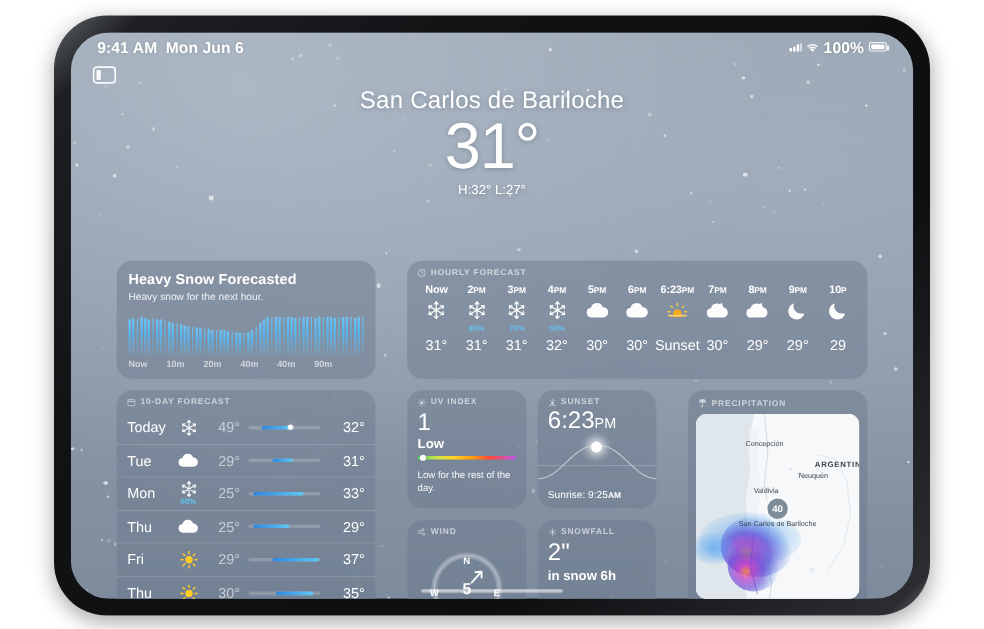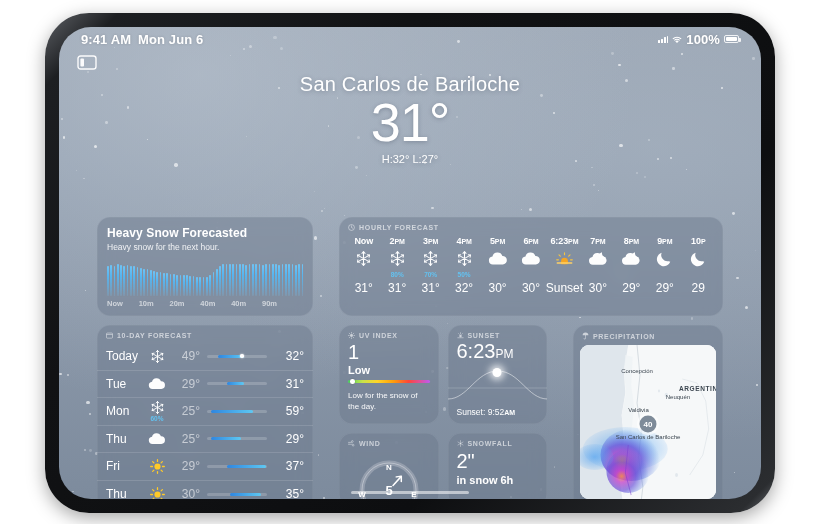--- a/index.html
+++ b/index.html
@@ -632,21 +632,21 @@
                       </g>
                     </svg>
                     <span class="dp">60%</span>
                   </div>
                   <div class="dlo">25°</div>
                   <div class="trackwrap">
                     <div class="track">
                       <i style="left:6%;right:24%"></i>
                     </div>
                   </div>
-                  <div class="dhi">59°</div>
+                  <div class="dhi">33°</div>
                 </div>
                 <div class="dayrow">
                   <div class="dn">Thu</div>
                   <div class="di">
                     <svg width="18" height="15" viewBox="0 0 22 16">
                       <path d="M5.4 14.6a4.4 4.4 0 0 1-.5-8.77 5.7 5.7 0 0 1 10.9-.6 3.95 3.95 0 0 1 .5 9.37z" fill="rgba(255,255,255,.98)"></path>
                     </svg>
                   </div>
                   <div class="dlo">25°</div>
                   <div class="trackwrap">
@@ -706,41 +706,41 @@
                         <path d="M5 .4v1.3M5 8.3v1.3M.4 5h1.3M8.3 5h1.3M1.8 1.8l.9.9M7.3 7.3l.9.9M8.2 1.8l-.9.9M2.7 7.3l-.9.9"></path>
                       </g>
                     </svg>
                   <span>UV INDEX</span>
                 </div>
                 <div class="big">1</div>
                 <div class="sub">Low</div>
                 <div class="uvbar">
                     <u></u>
                   </div>
-                <div class="uvnote">Low for the snow of the day.</div>
+                <div class="uvnote">Low for the rest of the day.</div>
               </div>
 
               <div class="card sc">
                 <div class="card-hd">
                   <svg width="7" height="7" viewBox="0 0 10 10">
                       <circle cx="5" cy="5.6" r="1.8" fill="rgba(255,255,255,.62)"></circle>
                       <path d="M1.2 8.2h7.6" stroke="rgba(255,255,255,.62)" stroke-width="1" stroke-linecap="round"></path>
                       <path d="M5 1v1.6M2.3 2.3l1 1M7.7 2.3l-1 1" stroke="rgba(255,255,255,.62)" stroke-width=".9" stroke-linecap="round"></path>
                     </svg>
                   <span>SUNSET</span>
                 </div>
                 <div class="sunsetbig"><span>6:23</span><small>PM</small></div>
                 <div class="sunarc">
                   <svg width="100%" height="40" viewBox="0 0 100 40" preserveAspectRatio="none">
                     <path d="M0 36 C20 36 28 8 50 8 C72 8 80 36 100 36" fill="none" stroke="rgba(255,255,255,.55)" stroke-width=".9"></path>
                     <line x1="0" y1="25" x2="100" y2="25" stroke="rgba(255,255,255,.3)" stroke-width=".6"></line>
                   </svg>
                   <div style="position:absolute;left:50%;top:5px;transform:translate(-50%,0);width:9px;height:9px;border-radius:50%;background:#fff;box-shadow:0 0 7px 3px rgba(255,255,255,.8);"></div>
                 </div>
-                <div class="sunrise"><span>Sunset:</span> <span>9:52</span><small>AM</small></div>
+                <div class="sunrise"><span>Sunrise:</span> <span>9:25</span><small>AM</small></div>
               </div>
             </div>
 
             <div class="smallrow">
 
               <div class="card sc2">
                 <div class="card-hd">
                   <svg width="7" height="7" viewBox="0 0 10 10">
                       <g stroke="rgba(255,255,255,.62)" stroke-width=".9" fill="none" stroke-linecap="round">
                         <path d="M.8 3.4h5.3a1.3 1.3 0 1 0-1.3-1.3"></path>

